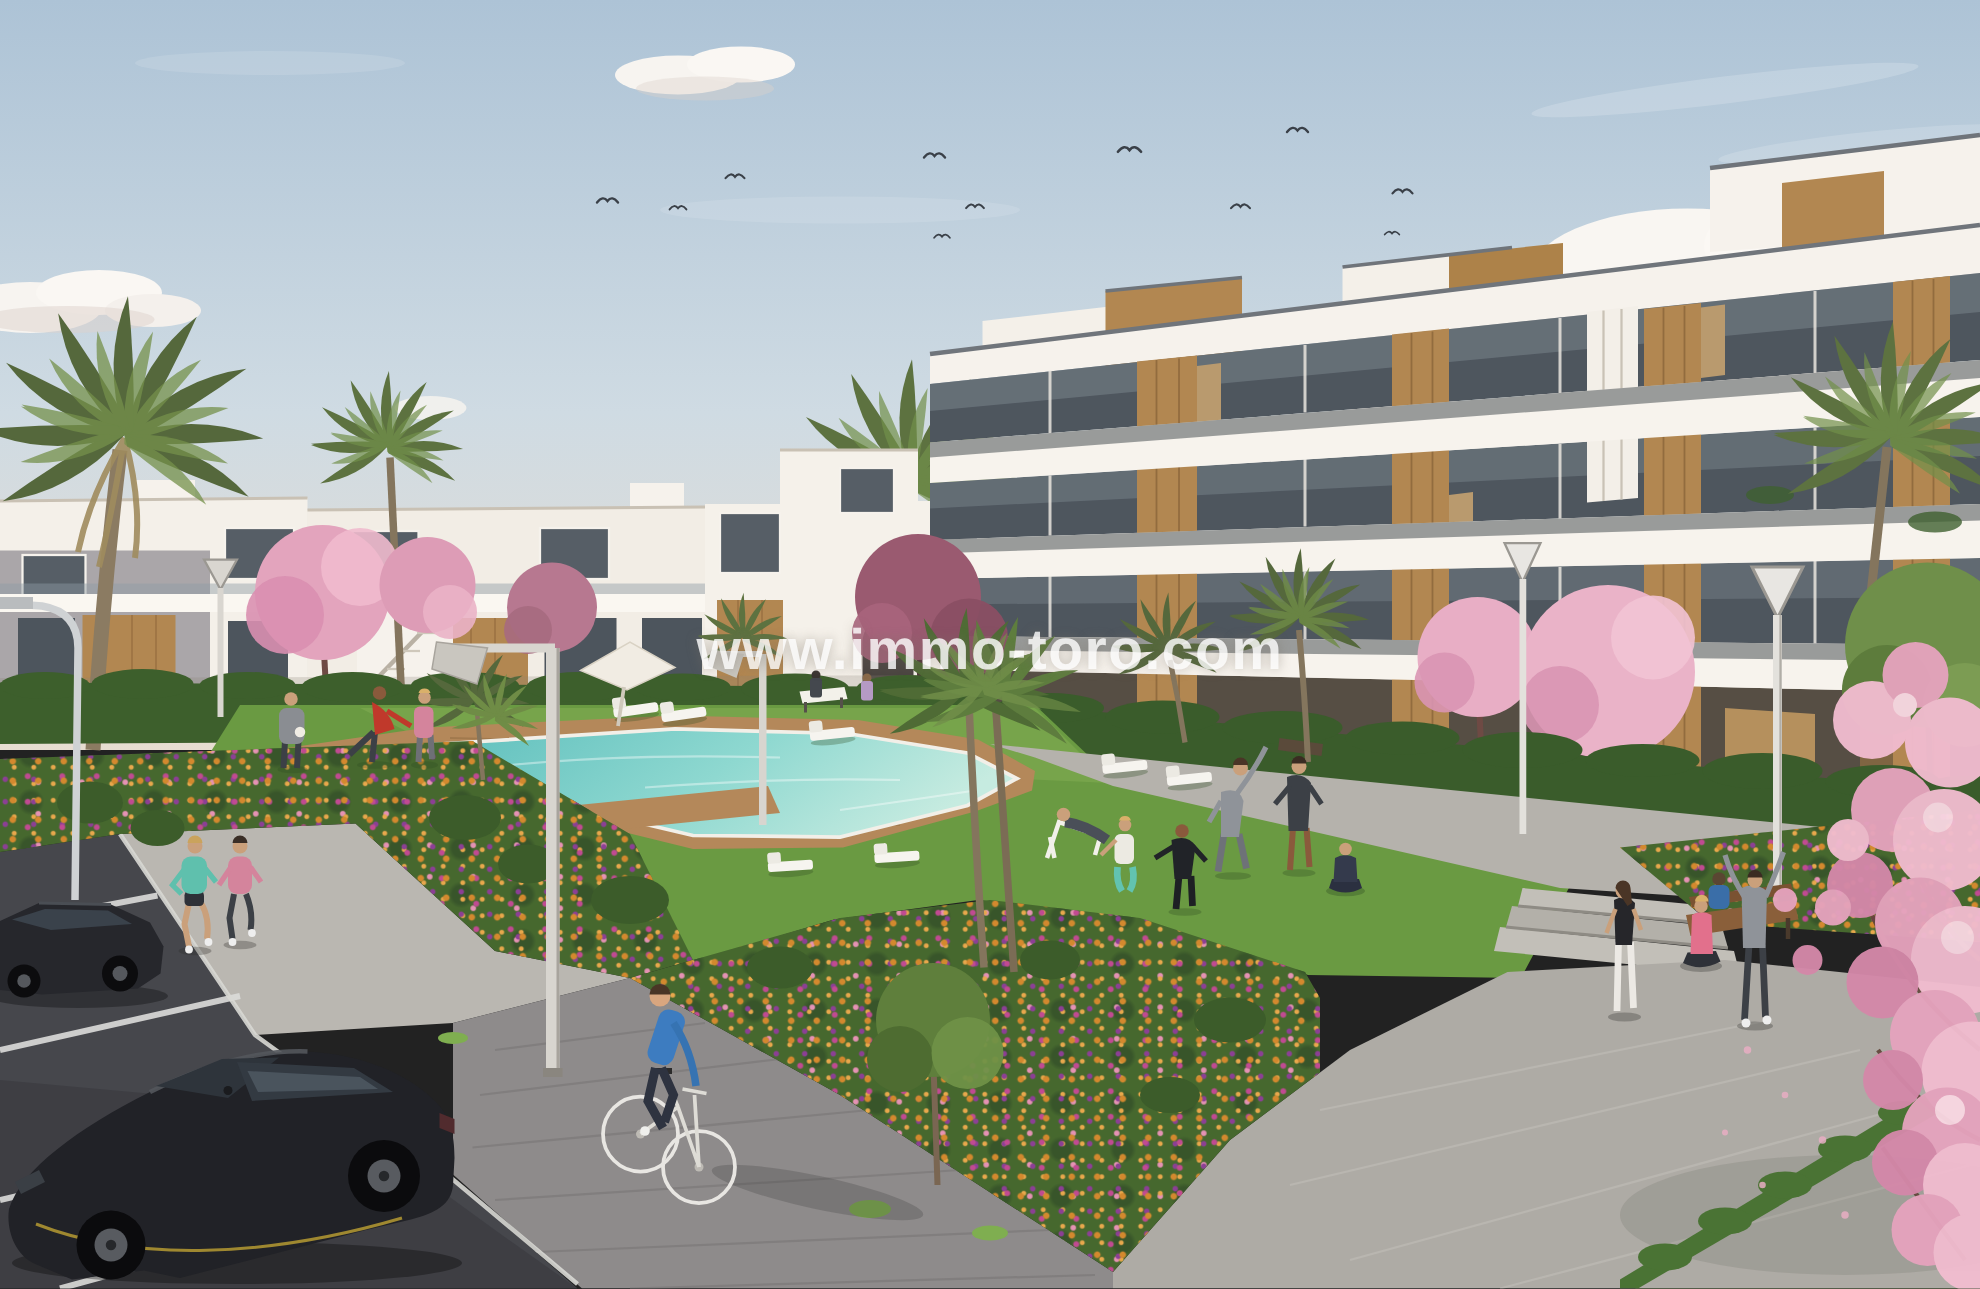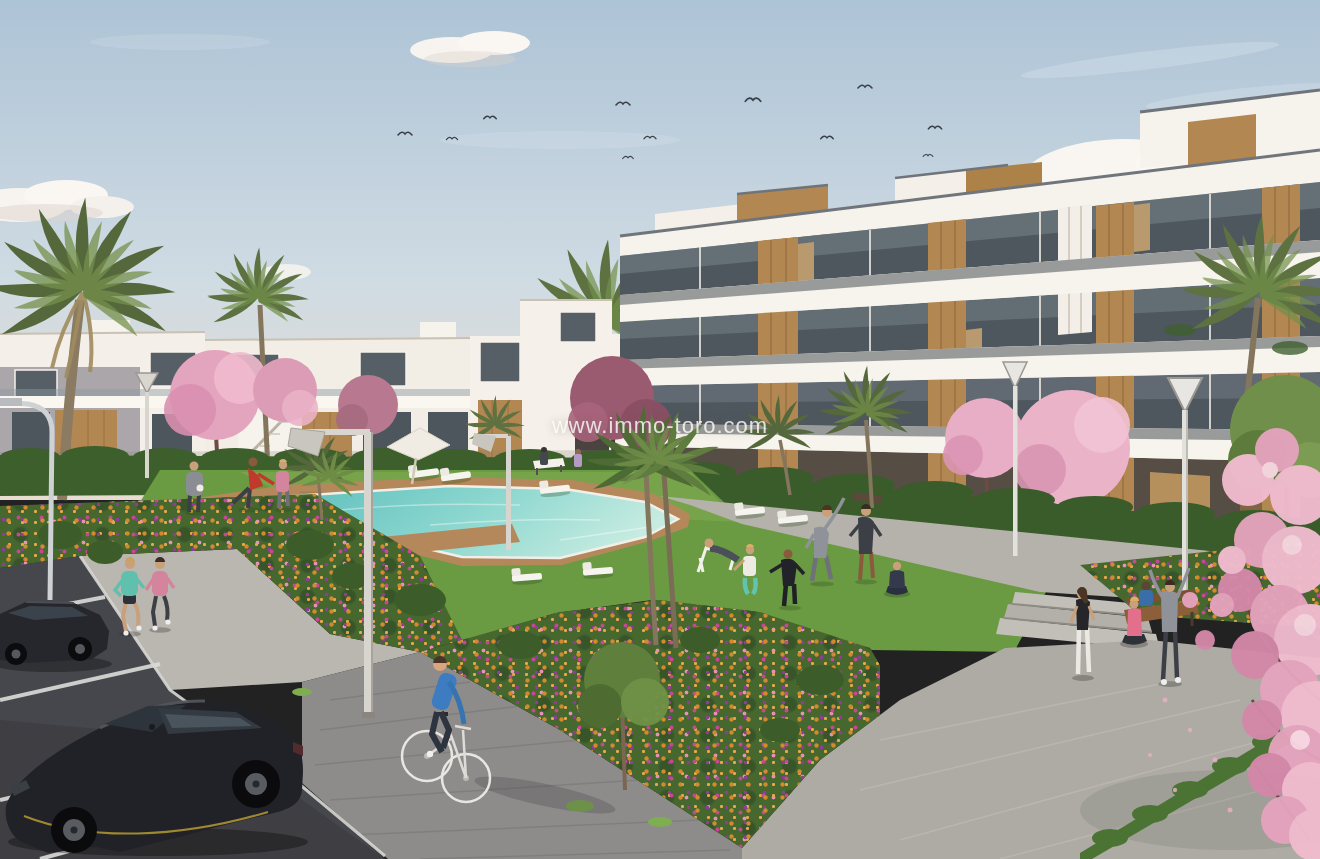--- a/index.html
+++ b/index.html
@@ -16,21 +16,21 @@
       radial-gradient(circle,#38552a 6px,transparent 9px);
     background-size:17px 13px,23px 17px,19px 15px,13px 11px,29px 21px,41px 31px;
     background-position:0 0,7px 4px,13px 9px,3px 7px,11px 2px,0 0;}
   #bedLeft{left:0;top:488px;width:480px;height:220px;
     clip-path:polygon(0px 18px,315px 6px,420px 68px,462px 152px,420px 164px,330px 146px,237px 61px,80px 68px,0px 80px);}
   #bedFront{left:400px;top:596px;width:480px;height:260px;
     clip-path:polygon(20px 56px,62px 44px,160px 16px,260px 4px,360px 16px,470px 52px,500px 104px,420px 164px,342px 252px,160px 134px);}
   #bedRight{left:1070px;top:532px;width:250px;height:96px;
     clip-path:polygon(10px 33px,250px 8px,250px 96px,70px 83px);}
   .watermark{position:absolute;z-index:4;left:50%;top:413px;transform:translateX(-50%);
-    font-size:22px;font-weight:400;letter-spacing:1px;color:rgba(255,255,255,0.8);
+    font-size:38px;font-weight:700;letter-spacing:1px;color:rgba(255,255,255,0.8);
     text-shadow:0 0 8px rgba(120,110,100,0.45);white-space:nowrap;}
 </style>
 </head>
 <body>
 
 <div class="scene">
 
 <svg id="base" viewBox="0 0 1320 859">
   <defs>
     <linearGradient id="skyG" x1="0" y1="0" x2="0" y2="1">

